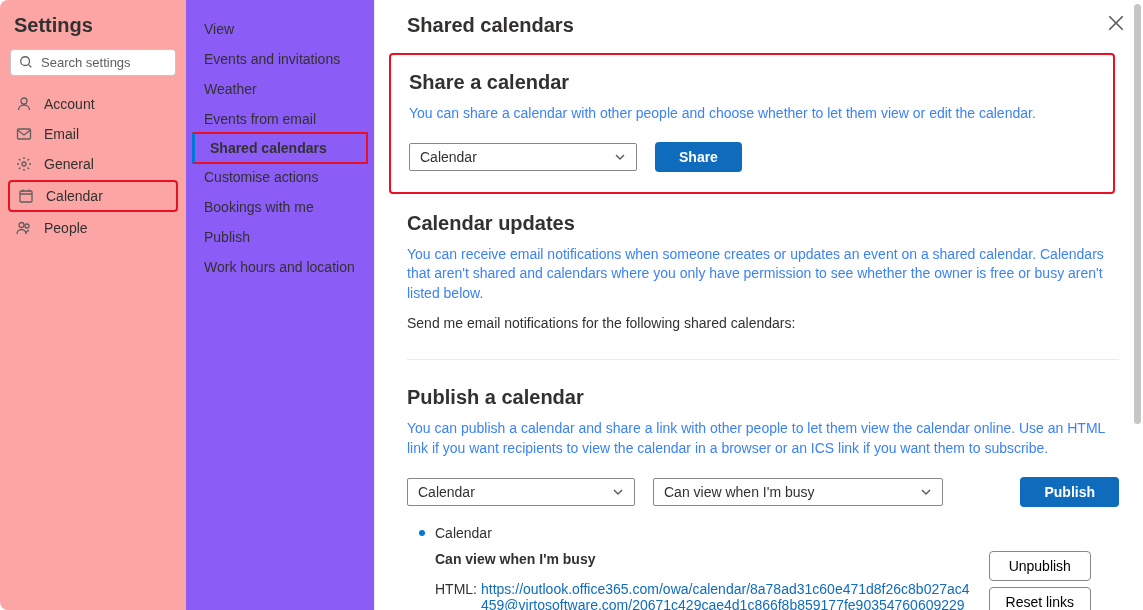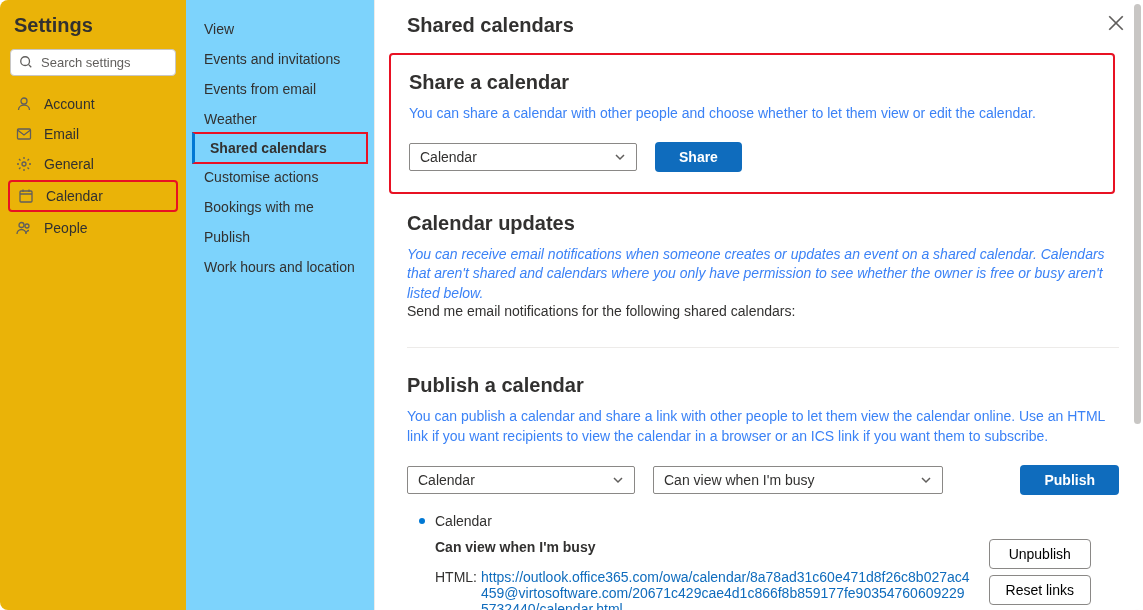--- a/index.html
+++ b/index.html
@@ -1,31 +1,31 @@
 <!DOCTYPE html>
 <html><head>
   <meta charset="utf-8">
   <style>
     * { box-sizing: border-box; margin: 0; padding: 0; }
     body { font-family: 'Segoe UI', -apple-system, sans-serif; font-size: 14px; color: #323130; background: #fff; width: 1143px; height: 610px; overflow: hidden; border-radius: 8px; position: relative; }
     .container { display: flex; height: 100%; background: #faf9f8; }
     
     
-    .sidebar1 { width: 186px; padding: 10px 8px; background: #eab308; }
+    .sidebar1 { width: 186px; padding: 10px 8px; background: #fca5a5; }
     .sidebar1-title { font-size: 20px; font-weight: 700; padding: 4px 6px 12px; }
     .search-box { display: flex; border: 1px solid #c8c6c4; border-radius: 4px; background: #fff; padding: 5px 8px; margin: 0 2px 14px; }
     .search-box svg { width: 14px; height: 14px; margin-right: 8px; color: #605e5c; }
     .search-box span { color: #605e5c; font-size: 13px; }
     .nav-item { display: flex; align-items: center; padding: 6px 8px; border-radius: 4px; margin-bottom: 2px; cursor: pointer; }
     .nav-item svg { width: 16px; height: 16px; margin-right: 12px; color: #605e5c; flex-shrink: 0; }
     .nav-item span { font-size: 14px; color: #323130; }
     .highlight-red { border: 2px solid #e81123; border-radius: 4px; }
     
     
-    .sidebar2 { width: 189px; padding: 14px 0; background: #7dd3fc; border-right: 1px solid #edebe9; }
+    .sidebar2 { width: 189px; padding: 14px 0; background: #8b5cf6; border-right: 1px solid #edebe9; }
     .sub-item { padding: 7px 18px; cursor: pointer; font-size: 14px; color: #323130; }
     .sub-item.active { font-weight: 600; border-left: 3px solid #0078d4; padding-left: 15px; }
     .highlight-red2 { border: 2px solid #e81123; margin: -2px 6px; padding-top: 6px; padding-bottom: 6px; }
     
     
     .main { flex: 1; background: #fff; padding: 14px 24px 0 32px; overflow-y: auto; position: relative; }
     .main-title { font-size: 20px; font-weight: 600; margin-bottom: 16px; }
     .close-btn { position: absolute; top: 14px; right: 18px; cursor: pointer; color: #605e5c; }
     .close-btn svg { width: 18px; height: 18px; }
     
@@ -105,22 +105,22 @@
           <circle cx="11" cy="6" r="2"></circle>
           <path d="M1 14c0-2.5 2-4.5 4.5-4.5s4.5 2 4.5 4.5M10 14c0-2 1.5-3.5 3-3.5"></path>
         </svg>
       <span>People</span>
     </div>
   </div>
 
   <div class="sidebar2">
     <div class="sub-item">View</div>
     <div class="sub-item">Events and invitations</div>
+    <div class="sub-item">Weather</div>
     <div class="sub-item">Events from email</div>
-    <div class="sub-item">Weather</div>
     <div class="sub-item active highlight-red2">Shared calendars</div>
     <div class="sub-item">Customise actions</div>
     <div class="sub-item">Bookings with me</div>
     <div class="sub-item">Publish</div>
     <div class="sub-item">Work hours and location</div>
   </div>
 
   <div class="main">
     <div class="close-btn">
       <svg viewBox="0 0 16 16" fill="none" stroke="currentColor" stroke-width="1.5">
@@ -139,21 +139,21 @@
           <svg viewBox="0 0 12 12" fill="none" stroke="currentColor" stroke-width="1.5">
               <path d="M2 4l4 4 4-4"></path>
             </svg>
         </div>
         <button class="btn-primary">Share</button>
       </div>
     </div>
 
     <div class="section">
       <div class="section-title">Calendar updates</div>
-      <div class="section-desc" style="margin-bottom:0;font-style:italic;">You can receive email notifications when someone creates or updates an event on a shared calendar. Calendars that aren't shared and calendars where you only have permission to see whether the owner is free or busy aren't listed below.</div>
+      <div class="section-desc" style="margin-bottom:12px;">You can receive email notifications when someone creates or updates an event on a shared calendar. Calendars that aren't shared and calendars where you only have permission to see whether the owner is free or busy aren't listed below.</div>
       <div style="font-size:14px;color:#323130;">Send me email notifications for the following shared calendars:</div>
     </div>
 
     <div class="divider"></div>
 
     <div class="section" style="position:relative;">
       <div class="section-title">Publish a calendar</div>
       <div class="section-desc">You can publish a calendar and share a link with other people to let them view the calendar online. Use an HTML link if you want recipients to view the calendar in a browser or an ICS link if you want them to subscribe.</div>
       <div class="row">
         <div class="dropdown">

